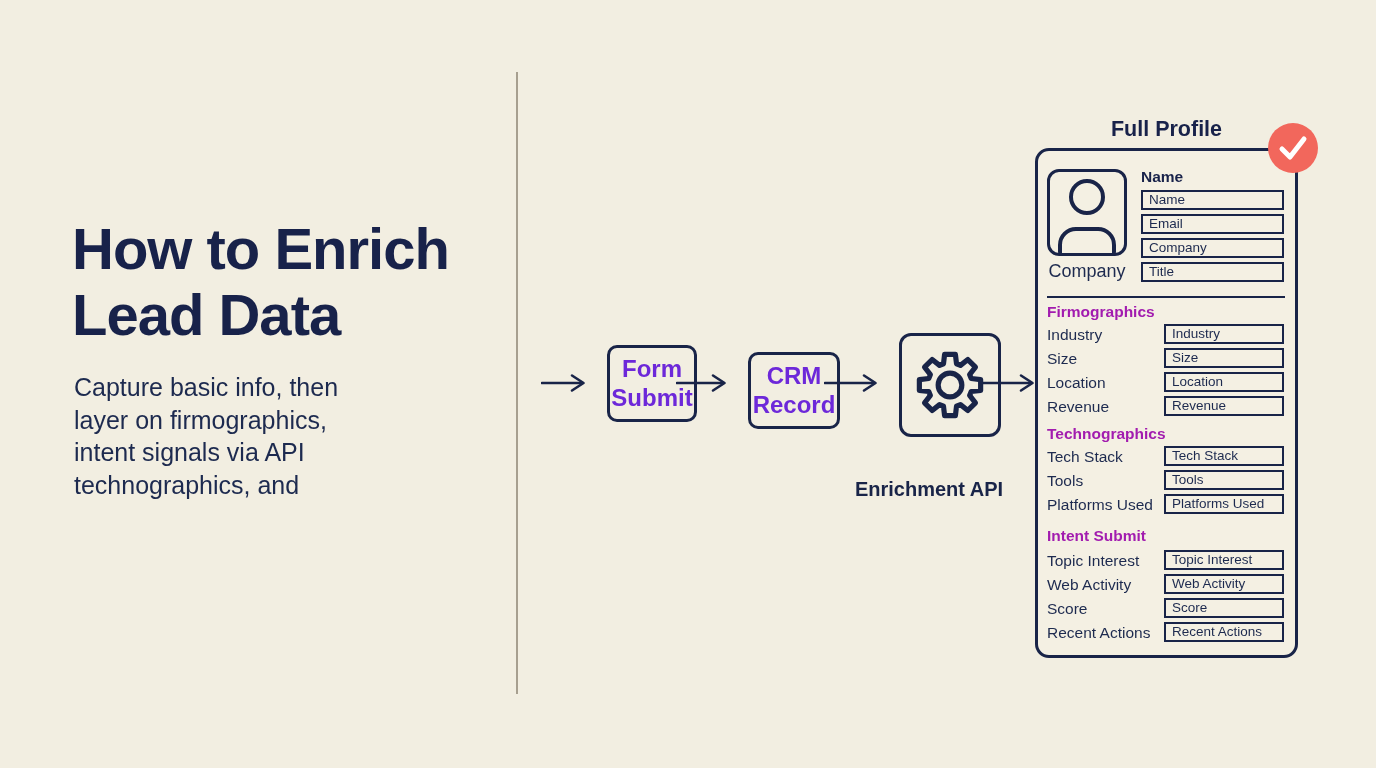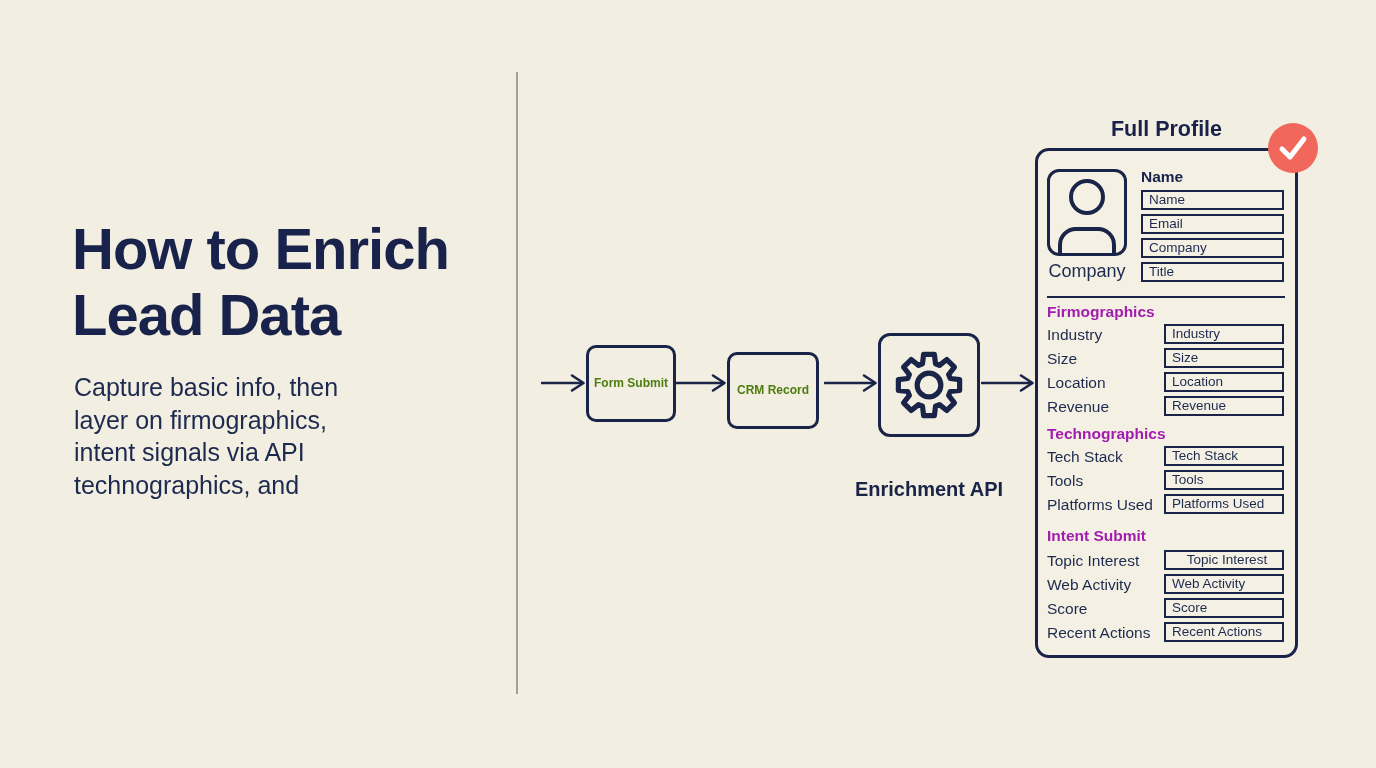--- a/index.html
+++ b/index.html
@@ -22,21 +22,21 @@
   .subtitle span{display:block;}
   .vdivider{
     position:absolute; left:516px; top:72px; width:2px; height:622px;
     background:#a79f8f;
   }
   
   .fnode{
     position:absolute; box-sizing:border-box;
     border:3.5px solid #192448; border-radius:10px;
     display:flex; align-items:center; justify-content:center; text-align:center;
-    font-weight:bold; font-size:12px; line-height:1.18; color:#4d7c0f;
+    font-weight:bold; font-size:24px; line-height:1.18; color:#6d28d9;margin-left:21px;
   }
   #node-form{left:586px; top:345px; width:90px; height:77px;}
   #node-crm {left:727px; top:352px; width:92px; height:77px;}
   #node-gear{left:878px; top:333px; width:102px; height:104px; border-radius:12px;}
   .gear-label{
     position:absolute; left:854px; top:442px; width:150px;
     text-align:center; font-weight:bold; font-size:20px; line-height:1.15; color:#192448;margin-top:36px;
   }
   .arrow{position:absolute; top:371px; height:24px;}
   #arrow1{left:541px;} #arrow2{left:676px;} #arrow3{left:824px;} #arrow4{left:981px;}
@@ -80,21 +80,21 @@
     position:absolute; left:9px; top:145px; width:238px; height:2px;
     background:#192448;
   }
   .shead{
     position:absolute; left:9px; font-size:15.5px; font-weight:bold; color:#a21caf;
   }
   .s0{top:152px;} .s1{top:274px;} .s2{top:376px;}
   .prow{position:absolute; left:9px; width:246px; height:20px;}
   .r0{top:173px;} .r1{top:197px;} .r2{top:221px;} .r3{top:245px;}
   .r4{top:295px;} .r5{top:319px;} .r6{top:343px;}
-  .r7{top:399px;text-align:center;} .r8{top:423px;} .r9{top:447px;} .r10{top:471px;}
+  .r7{top:399px;} .r8{top:423px;} .r9{top:447px;} .r10{top:471px;}
   .plabel{
     position:absolute; left:0; top:1px; font-size:15.5px; line-height:20px; color:#1d2a4f;
     white-space:nowrap;
   }
   .pfield{left:117px; width:120px; top:0;}
 </style>
 </head>
 <body>
 
 <div class="stage">

